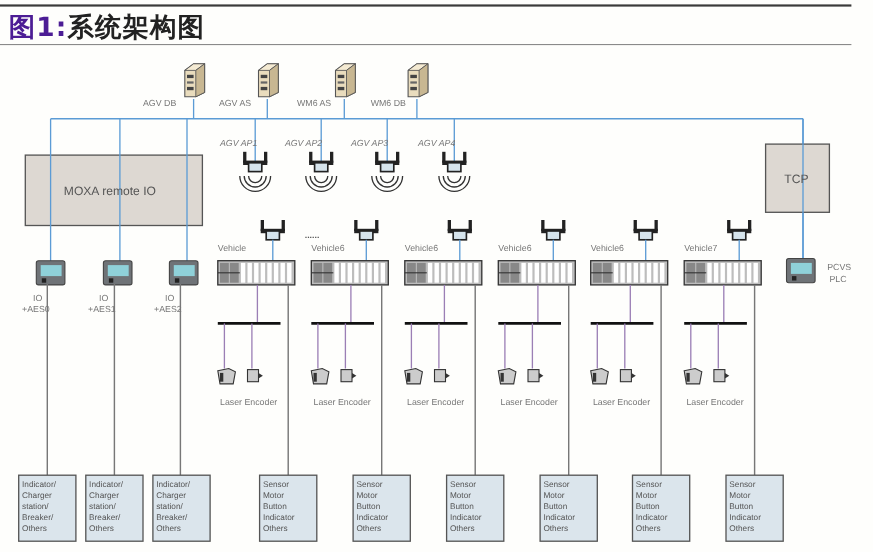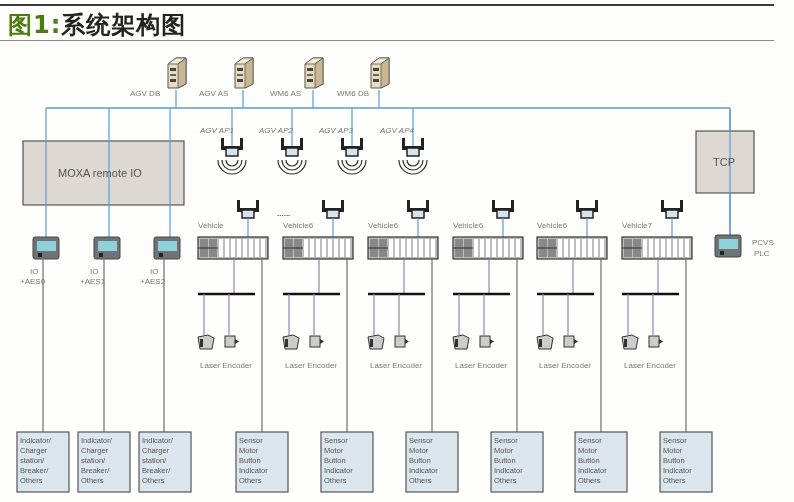--- a/index.html
+++ b/index.html
@@ -1,20 +1,20 @@
 <!DOCTYPE html>
 <html><head>
 <meta charset="utf-8">
 <style>
   html, body { margin:0; padding:0; background:#fefefc; }
   body { width:794px; height:502px; position:relative; overflow:hidden; font-family:"Liberation Sans", sans-serif; }
   .topline { position:absolute; left:0; top:4px; width:774px; height:2px; background:#3a3a3a; }
   .subline { position:absolute; left:0; top:40px; width:774px; height:1px; background:#8a8a8a; }
   .title { position:absolute; left:8px; top:9px; font-size:24px; font-weight:bold; color:#222; letter-spacing:1px; font-family:"DejaVu Sans", sans-serif; }
-  .title .fig { color:#4d7c0f; }
+  .title .fig { color:#4c1d95; }
   svg.diagram { position:absolute; left:0; top:0; }
   .lbl { font-family:"Liberation Sans", sans-serif; font-size:8px; fill:#777; }
   .lbl-dark { font-family:"Liberation Sans", sans-serif; font-size:8px; fill:#555; }
   .box-text { font-family:"Liberation Sans", sans-serif; font-size:7.5px; fill:#555; }
   .big-text { font-family:"Liberation Sans", sans-serif; font-size:11px; fill:#555; }
 </style>
 </head>
 <body>
 
 <div class="topline"></div>

